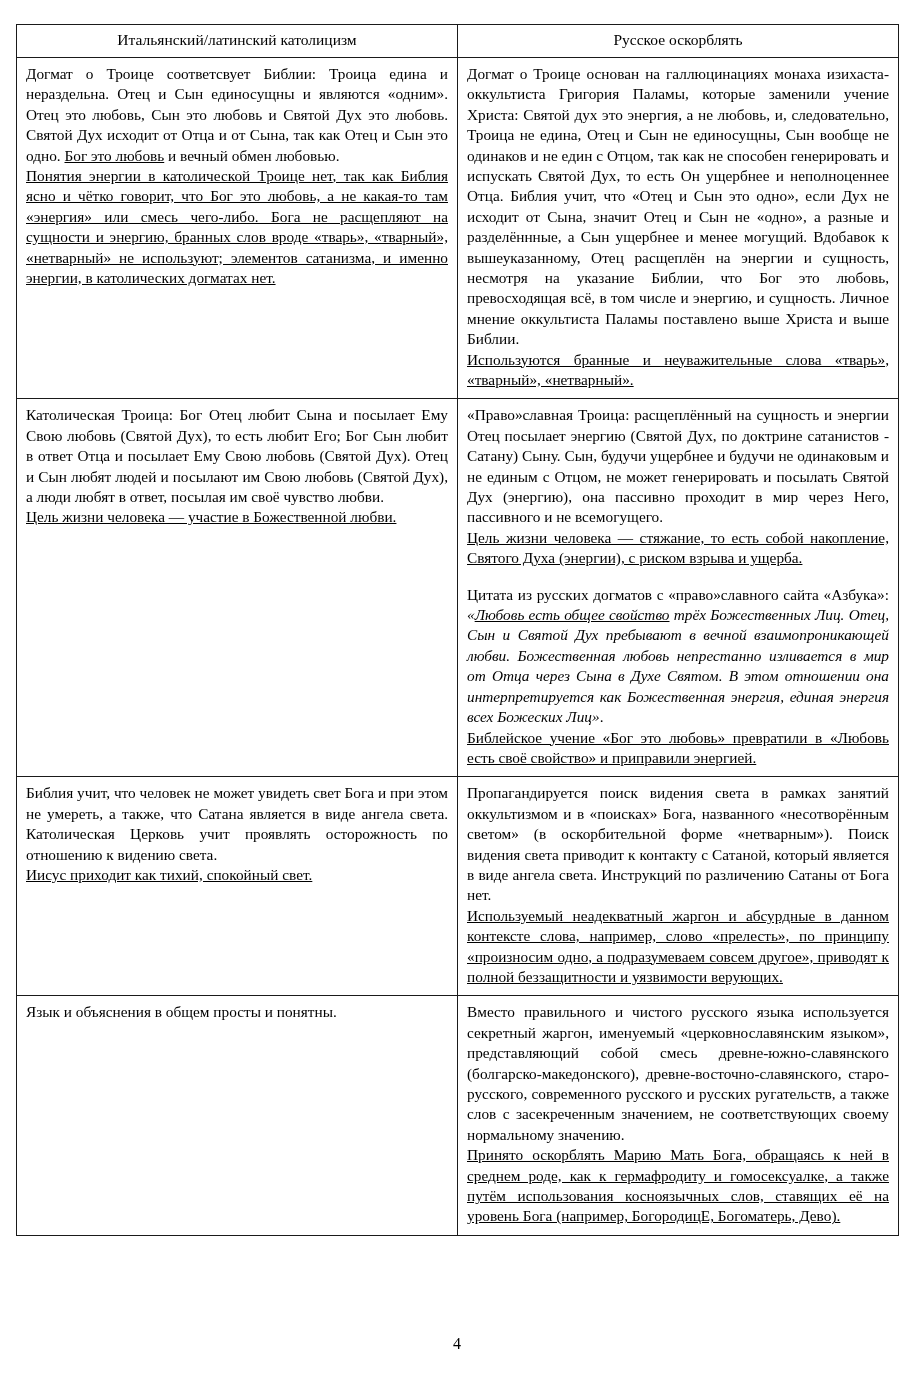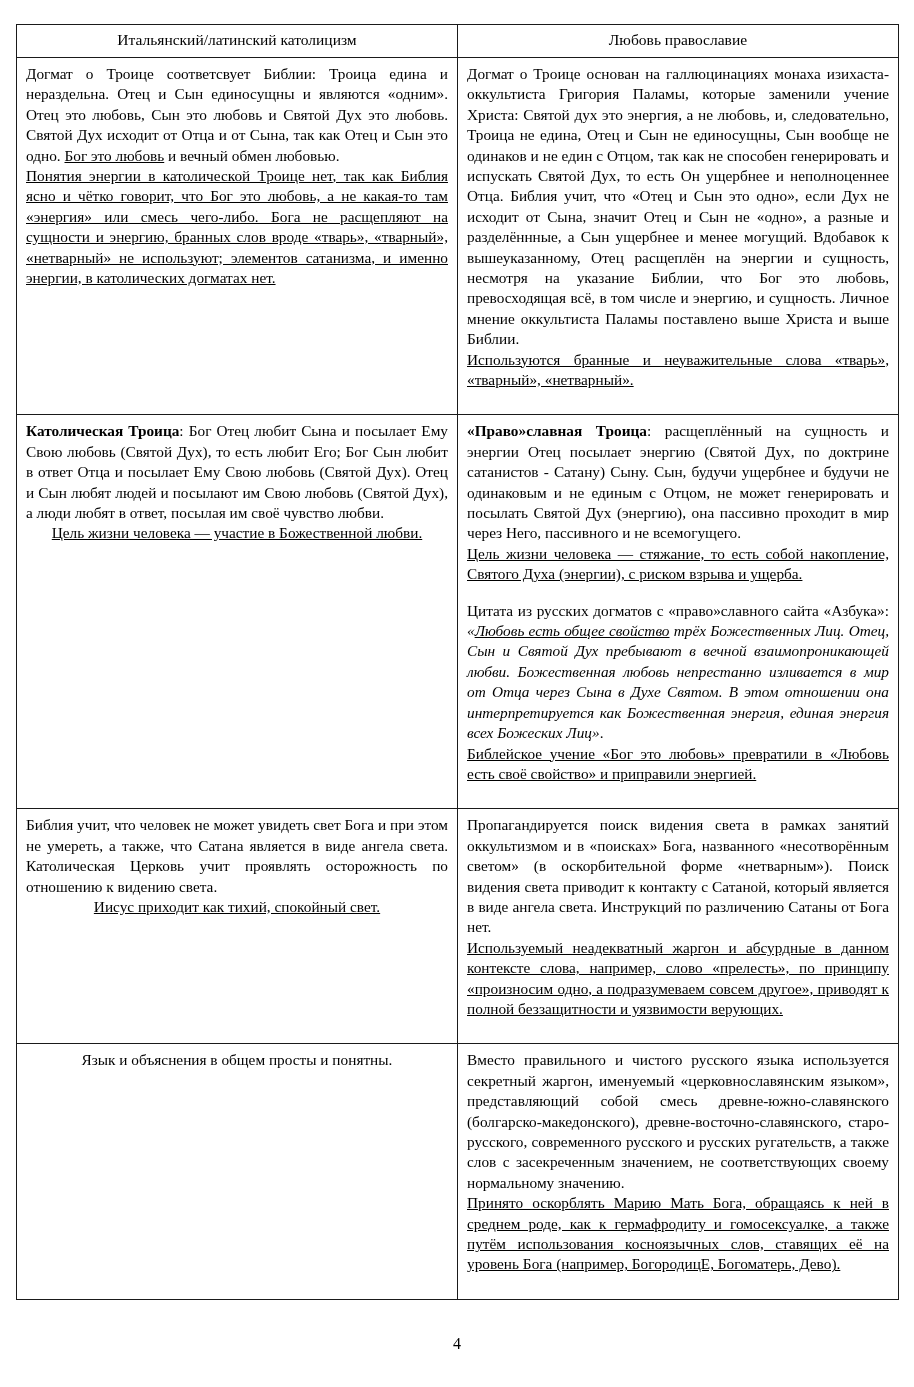--- a/index.html
+++ b/index.html
@@ -40,45 +40,45 @@
     padding: 0;
   }
   table.comparison th {
     text-align: center;
     font-weight: normal;
     font-size: 15.5px;
     line-height: 1.35;
     padding: 5px 8px 6px 8px;
   }
   table.comparison td {
-    padding: 6px 9px 24px 9px;
+    padding: 6px 9px 8px 9px;
   }
   .cell {
     font-size: 15.3px;
     line-height: 1.335;
     text-align: justify;
     text-justify: inter-word;
     hyphens: none;
   }
   .para {
     margin: 0;
     text-align: justify;
     text-justify: inter-word;
   }
   .para.flush {
-    text-align: center;
+    text-align: left;
   }
   .para + .para {
     margin-top: 0;
     text-decoration: underline;
   }
   .spacer {
     height: 16px;
   }
-  .b { font-weight: bold; }
+  .b { font-weight: normal; }
   .u { text-decoration: underline; }
   .i { font-style: italic; }
   .iu { font-style: italic; text-decoration: underline; font-family: Liberation Serif, serif; }
 
   .page-number {
     position: absolute;
     left: 0;
     top: 1336px;
     width: 914px;
     text-align: center;
@@ -95,21 +95,21 @@
     <colgroup>
       <col class="c1">
       <col class="c2">
     </colgroup>
     <thead>
       <tr>
         <th>
           <span>Итальянский/латинский католицизм</span>
         </th>
         <th>
-          <span>Любовь православие</span>
+          <span>Русское оскорблять</span>
         </th>
       </tr>
     </thead>
     <tbody id="table-body">
         <tr>
           <td>
             <div class="cell">
               <p class="para"><span>Догмат о Троице соответсвует Библии: Троица едина и нераздельна. Отец и Сын единосущны и являются «одним». Отец это любовь, Сын это любовь и Святой Дух это любовь. Святой Дух исходит от Отца и от Сына, так как Отец и Сын это одно. </span><span class="u">Бог это любовь</span><span> и вечный обмен любовью.</span></p>
               <p class="para"><span class="u">Понятия энергии в католической Троице нет</span><span>, так как Библия ясно и чётко говорит, что Бог это любовь, а не какая-то там «энергия» или смесь чего-либо. Бога не расщепляют на сущности и энергию, бранных слов вроде «тварь», «тварный», «нетварный» не используют; элементов сатанизма, и именно энергии, в католических догматах нет.</span></p>
             </div>

